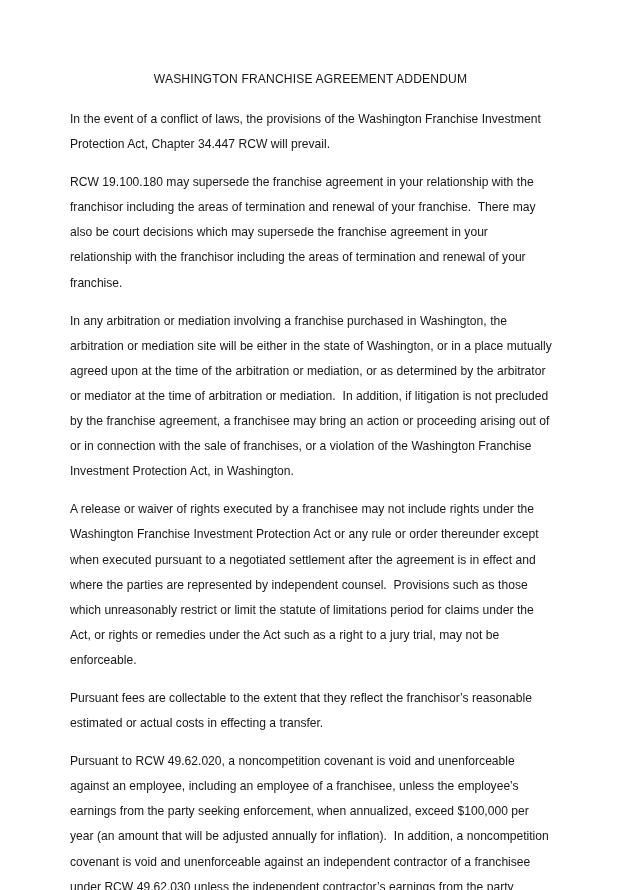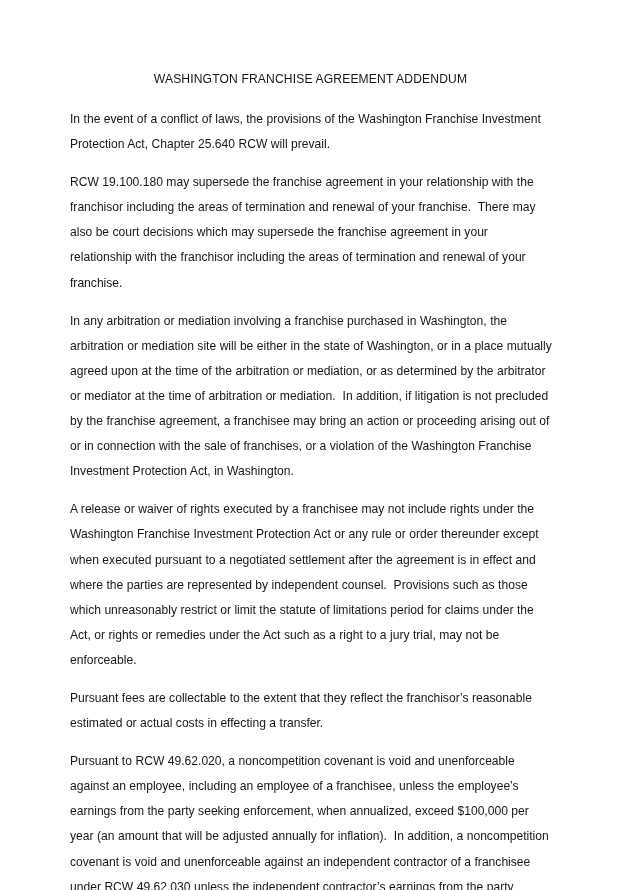--- a/index.html
+++ b/index.html
@@ -54,21 +54,21 @@
 </style>
 </head>
 <body>
 
 <div class="page">
 
   <div class="doc-title">WASHINGTON FRANCHISE AGREEMENT ADDENDUM</div>
 
   <div class="body-block">
 
-    <p class="para">In the event of a conflict of laws, the provisions of the Washington Franchise Investment Protection Act, Chapter 25.640 RCW will prevail.</p>
+    <p class="para">In the event of a conflict of laws, the provisions of the Washington Franchise Investment Protection Act, Chapter 34.447 RCW will prevail.</p>
 
     <p class="para">RCW 19.100.180 may supersede the franchise agreement in your relationship with the franchisor including the areas of termination and renewal of your franchise.  There may also be court decisions which may supersede the franchise agreement in your relationship with the franchisor including the areas of termination and renewal of your franchise.</p>
 
     <p class="para">In any arbitration or mediation involving a franchise purchased in Washington, the arbitration or mediation site will be either in the state of Washington, or in a place mutually agreed upon at the time of the arbitration or mediation, or as determined by the arbitrator or mediator at the time of arbitration or mediation.  In addition, if litigation is not precluded by the franchise agreement, a franchisee may bring an action or proceeding arising out of or in connection with the sale of franchises, or a violation of the Washington Franchise Investment Protection Act, in Washington.</p>
 
     <p class="para">A release or waiver of rights executed by a franchisee may not include rights under the Washington Franchise Investment Protection Act or any rule or order thereunder except when executed pursuant to a negotiated settlement after the agreement is in effect and where the parties are represented by independent counsel.  Provisions such as those which unreasonably restrict or limit the statute of limitations period for claims under the Act, or rights or remedies under the Act such as a right to a jury trial, may not be enforceable.</p>
 
     <p class="para">Pursuant fees are collectable to the extent that they reflect the franchisor’s reasonable estimated or actual costs in effecting a transfer.</p>
 
     <p class="para">Pursuant to RCW 49.62.020, a noncompetition covenant is void and unenforceable against an employee, including an employee of a franchisee, unless the employee’s earnings from the party seeking enforcement, when annualized, exceed $100,000 per year (an amount that will be adjusted annually for inflation).  In addition, a noncompetition covenant is void and unenforceable against an independent contractor of a franchisee under RCW 49.62.030 unless the independent contractor’s earnings from the party seeking enforcement, when annualized, exceed $250,000 per year (an amount that will be adjusted annually for inflation).  As a result, any provisions contained in the franchise agreement or elsewhere that conflict with these limitations are void and unenforceable in Washington.</p>

